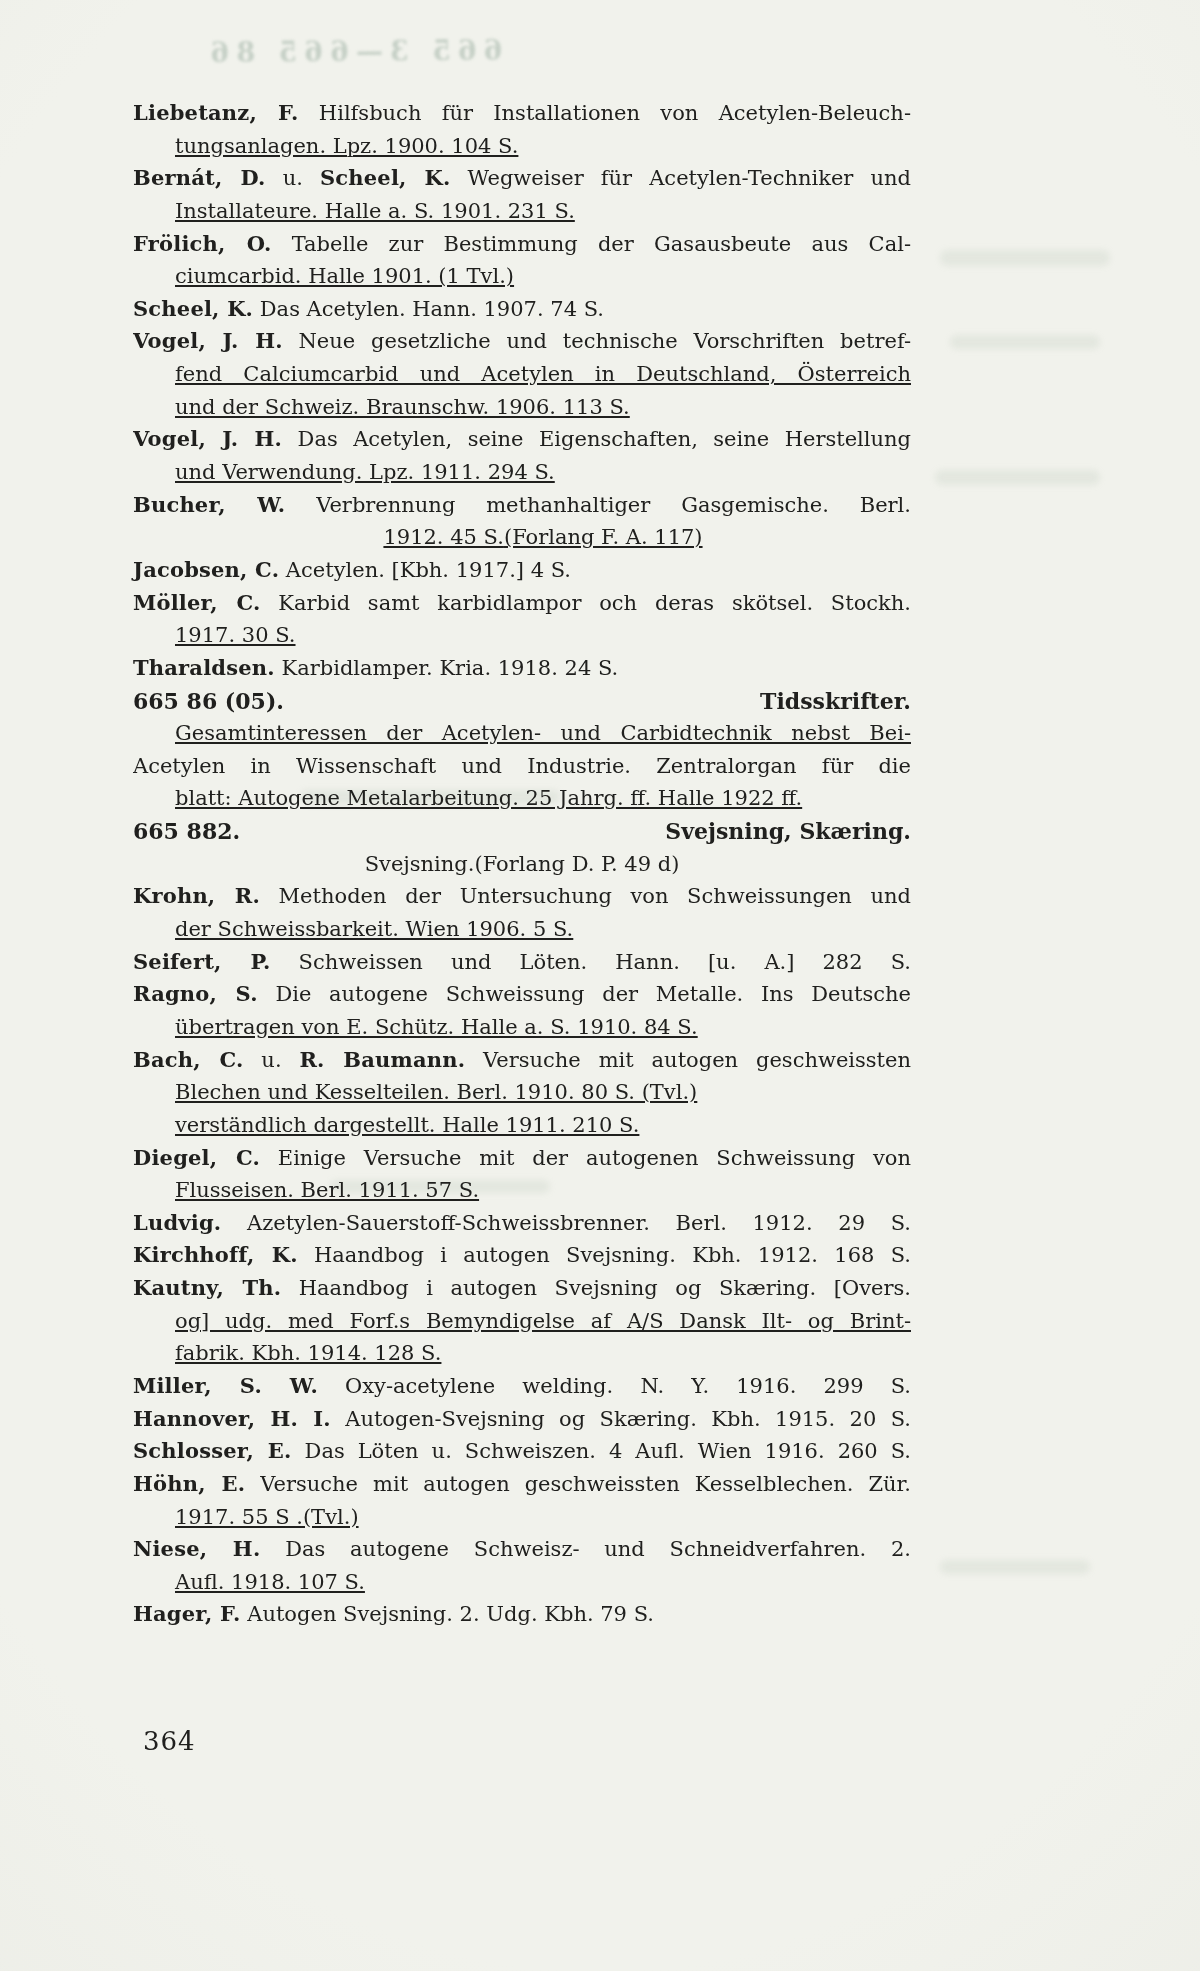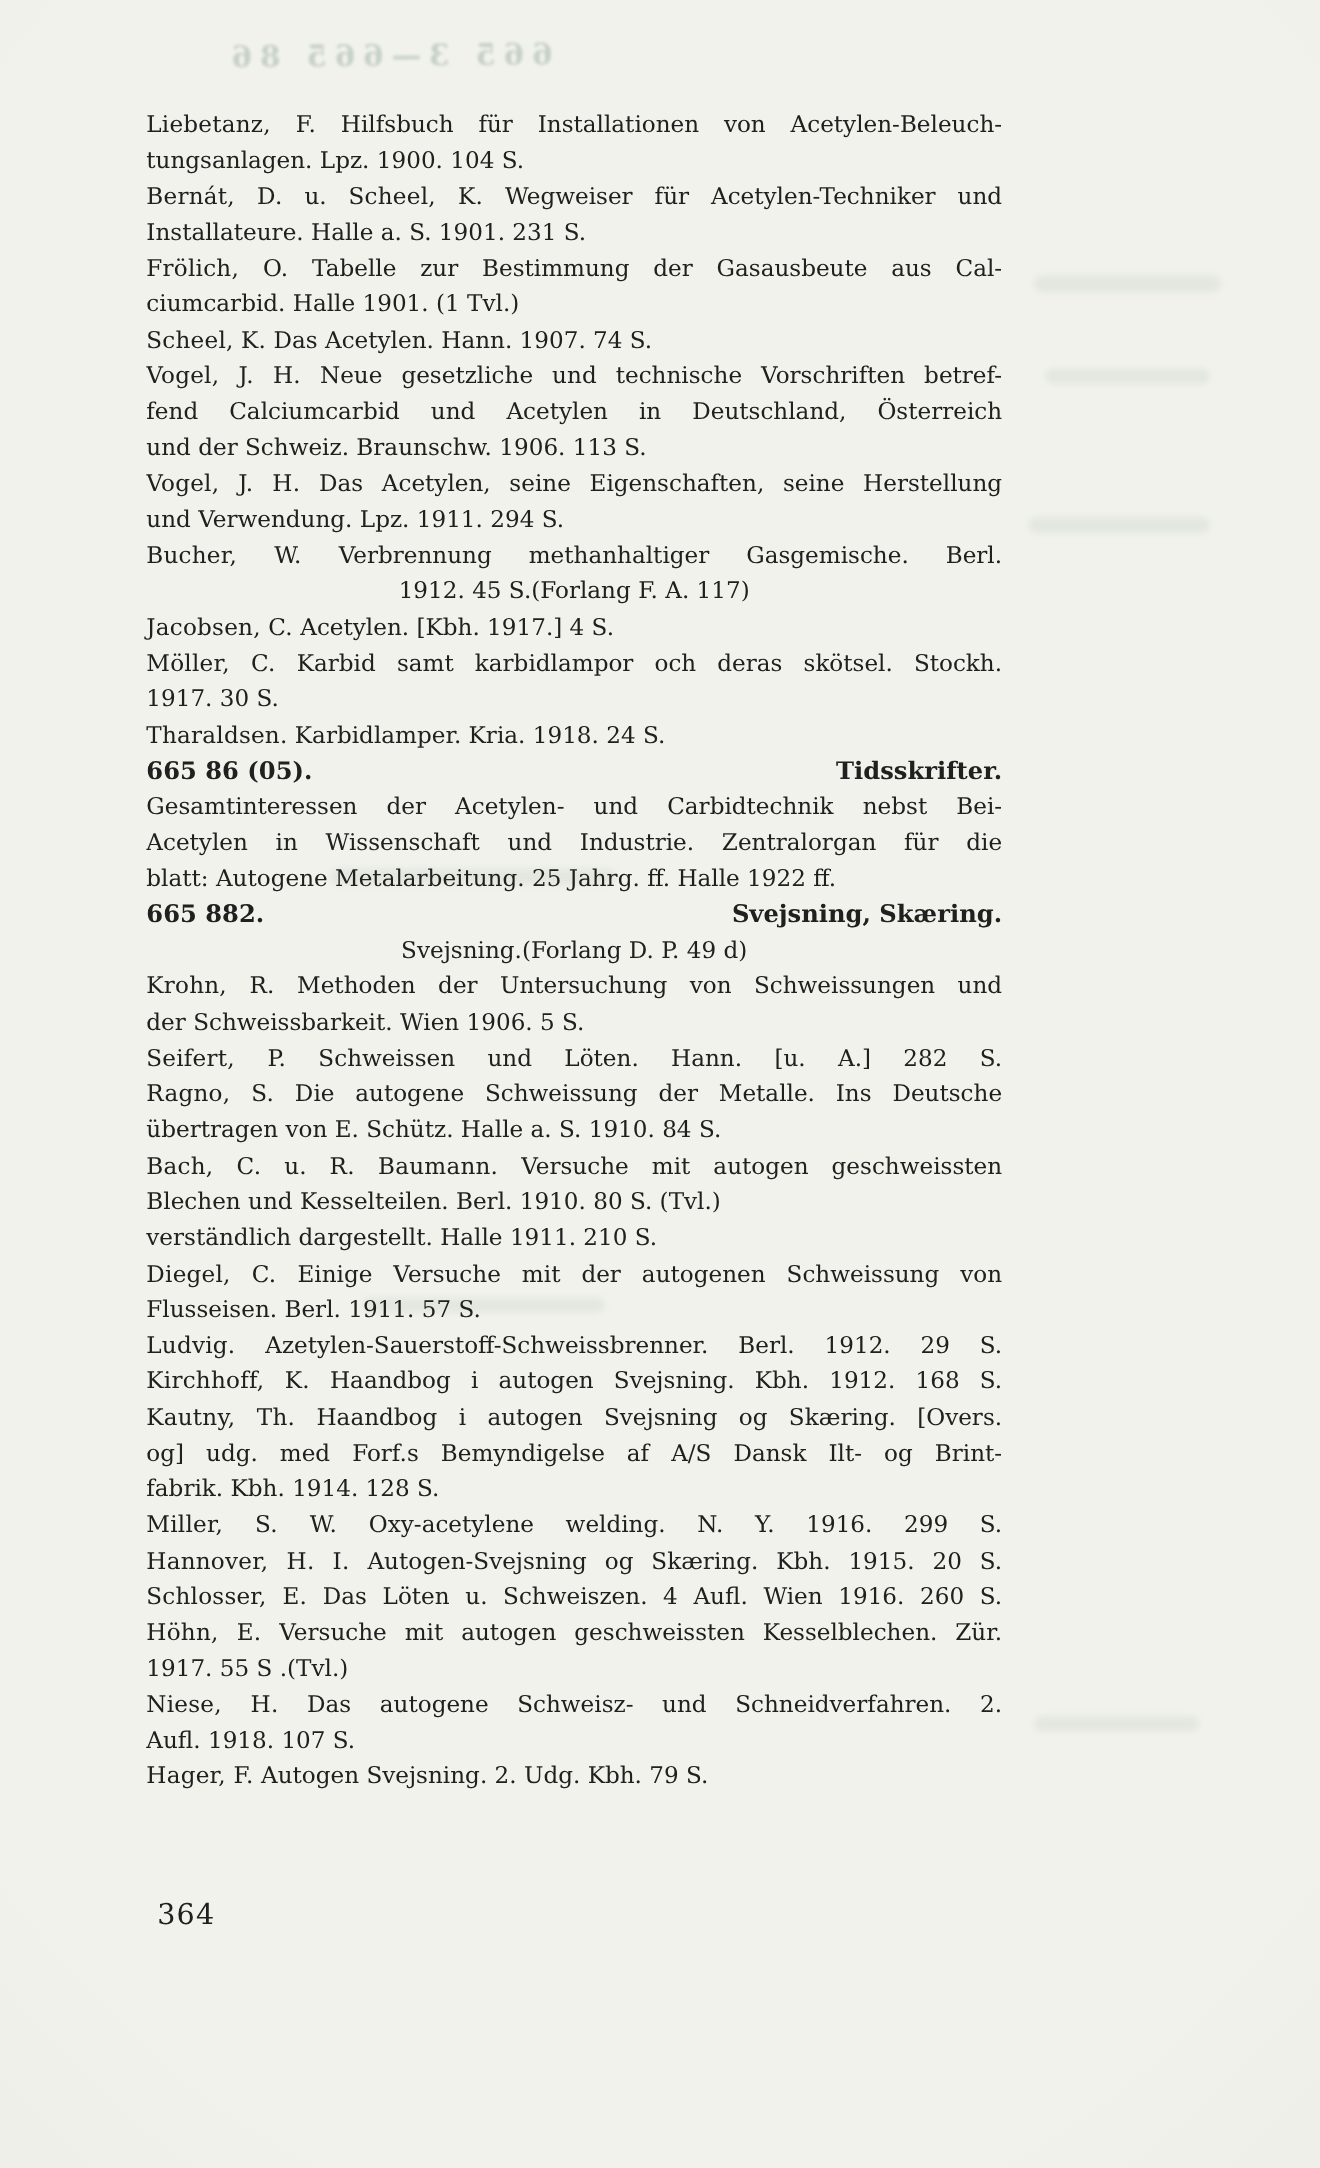--- a/index.html
+++ b/index.html
@@ -25,24 +25,24 @@
   .text-col{
     position:absolute;left:133px;top:97px;width:778px;
     font-size:21px;
   }
   .line{
     height:32.65px;line-height:32.65px;
     white-space:nowrap;
     text-align:left;
   }
   .line.j{white-space:normal;text-align:justify;text-align-last:justify;overflow:hidden;}
-  .line.c{}
+  .line.c{margin-left:42px;text-decoration:underline;}
   .line.split{display:flex;justify-content:center;white-space:normal;}
   .line.heading{display:flex;justify-content:space-between;font-weight:bold;font-size:22px;}
-  .line b{font-weight:normal;letter-spacing:.2px;}
+  .line b{font-weight:bold;letter-spacing:.2px;}
   .pagenum{
     position:absolute;left:143px;top:1726px;width:778px;
     font-size:26px;letter-spacing:1px;
   }
 </style>
 </head>
 <body>
 
 <div class="sheet">
 

